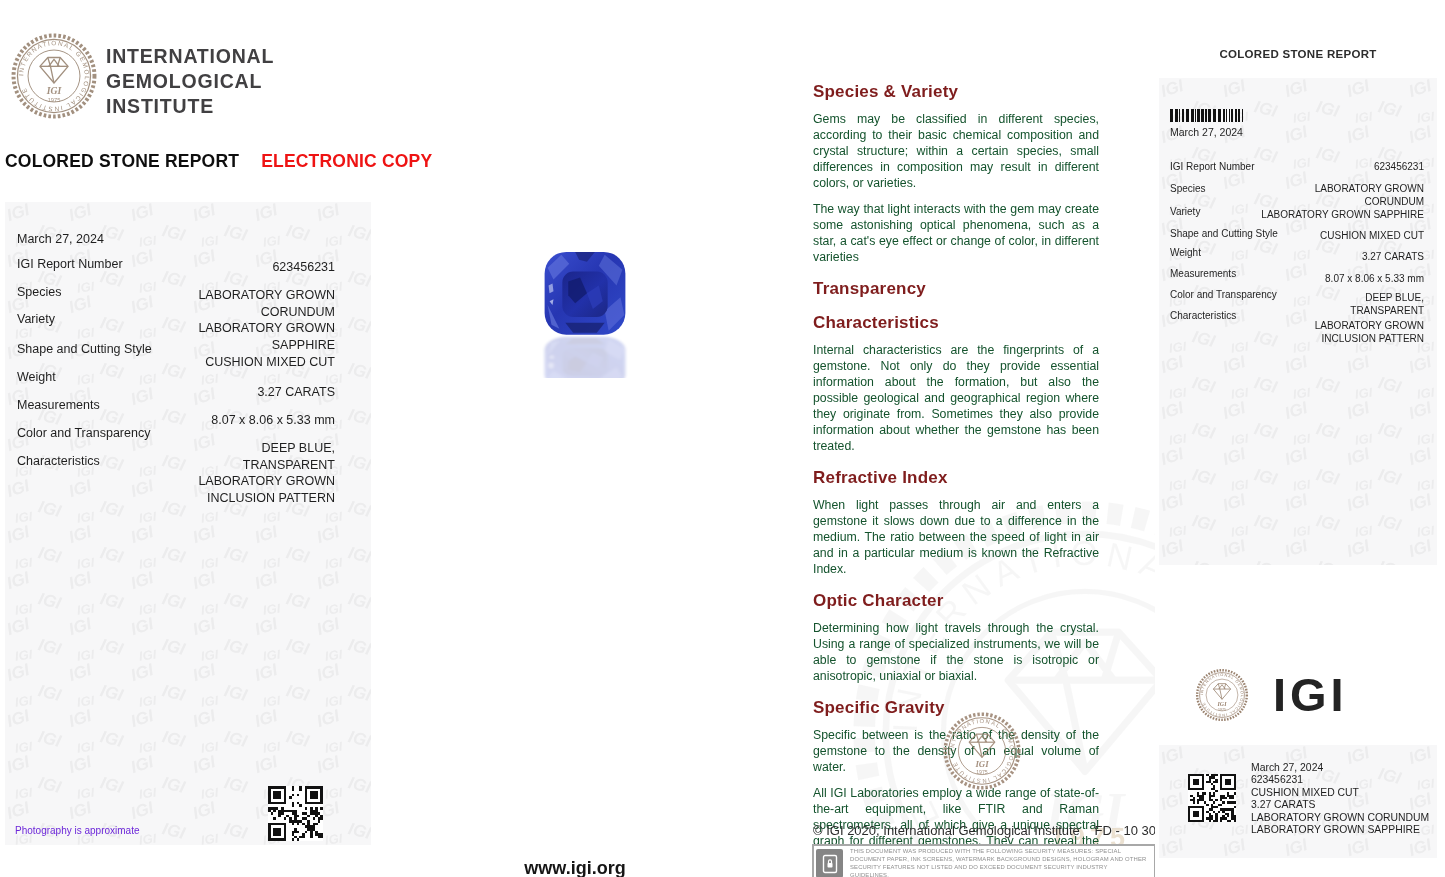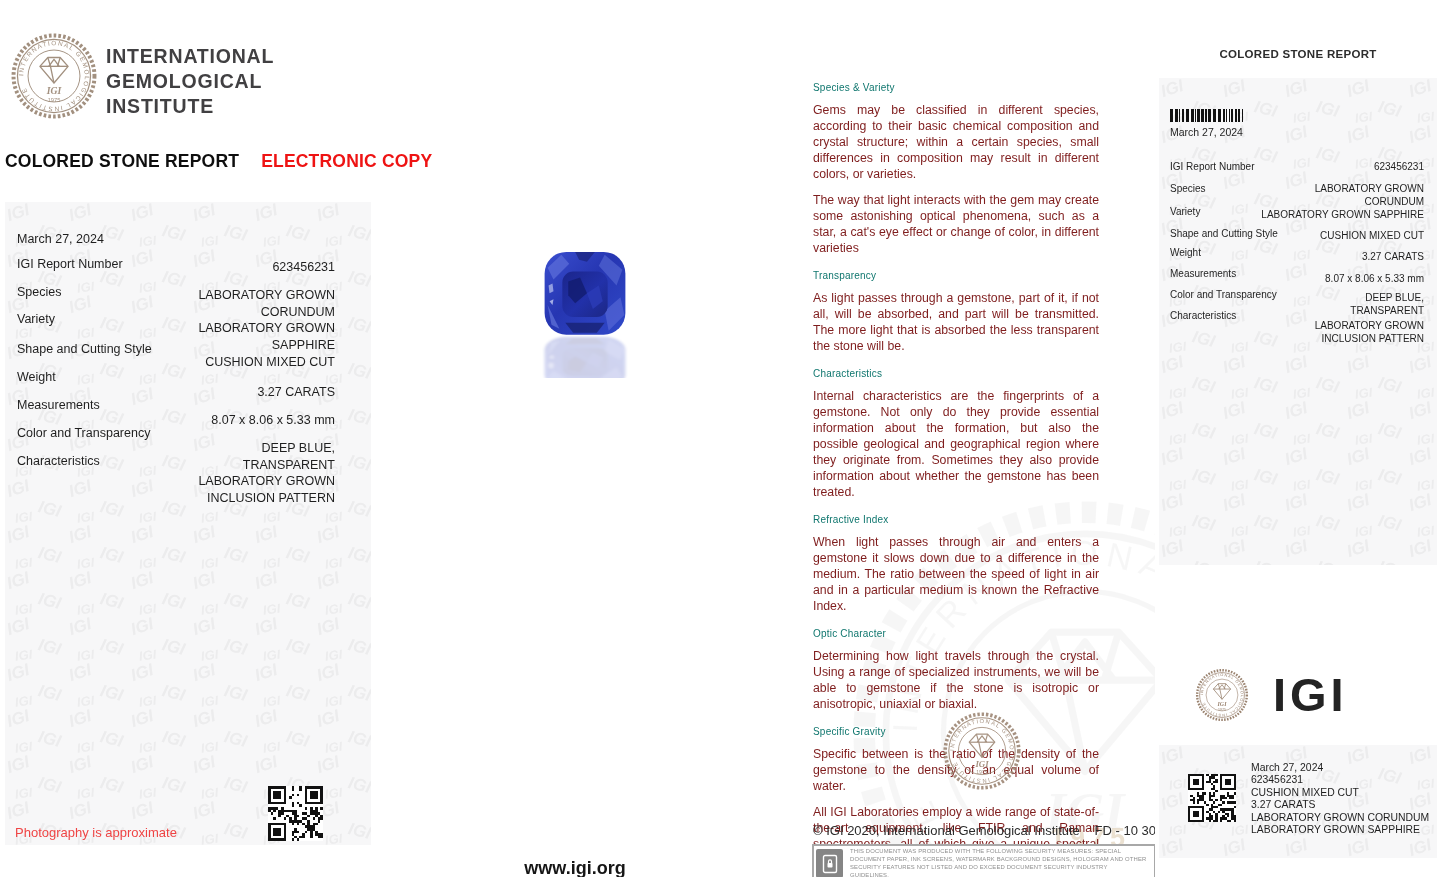--- a/index.html
+++ b/index.html
@@ -21,36 +21,36 @@
   #title-row .red { color:#ee1313; margin-left:22px; }
 
   
   #left-panel { left:5px; top:182px; width:366px; height:643px; }
   #left-panel .date { position:absolute; left:12px; top:30px; font-size:12.5px; color:#1f1f1f; }
   .lp-label { position:absolute; left:12px; font-size:12.5px; color:#1f1f1f; white-space:nowrap; }
   .lp-value { position:absolute; right:36px; font-size:12.5px; color:#1f1f1f; text-align:right; white-space:pre-line; line-height:16.5px; }
   .ll0{top:55px}.ll1{top:83px}.ll2{top:110px}.ll3{top:140px}.ll4{top:168px}.ll5{top:196px}.ll6{top:224px}.ll7{top:252px}
   .lv0{top:57px}.lv1{top:85px}.lv2{top:118px}.lv3{top:152px}.lv4{top:182px}.lv5{top:210px}.lv6{top:238px}.lv7{top:271px}
   #left-qr { position:absolute; left:263px; top:584px; width:55px; height:55px; }
-  #photo-note { position:absolute; left:10px; top:623px; font-size:13px; color:#ef4444; }
+  #photo-note { position:absolute; left:10px; top:623px; font-size:10px; color:#6d28d9; }
 
   
   #gem { left:521px; top:226px; width:128px; height:132px; }
 
   
   #website { left:495px; top:838px; width:160px; text-align:center; font-size:18px; font-weight:bold; color:#151515; }
 
   
   #edu { left:810px; top:55px; width:345px; height:822px; overflow:hidden; }
   #edu-watermark { position:absolute; left:35px; top:418px; width:480px; height:480px; color:#6f6f6f; opacity:0.055; }
   #edu-1975 { position:absolute; left:240px; top:748px; font-size:27px; letter-spacing:5px; color:#dcc9ad; opacity:0.55; font-weight:bold; }
   #edu-sections { position:absolute; left:3px; top:0; width:286px; }
-  #edu-sections h3 { font-size:10px; font-weight:normal; color:#0f766e; margin:14px 0 9px 0; letter-spacing:0.2px; }
+  #edu-sections h3 { font-size:17px; font-weight:bold; color:#7f1d1d; margin:14px 0 9px 0; letter-spacing:0.2px; }
   #edu-sections h3.first { margin-top:7px; }
-  #edu-sections p { font-size:12.3px; line-height:16px; color:#7f1d1d; text-align:justify; margin:0 0 10px 0; }
+  #edu-sections p { font-size:12.3px; line-height:16px; color:#14532d; text-align:justify; margin:0 0 10px 0; }
   #mid-seal { position:absolute; left:132px; top:636px; width:80px; height:80px; color:#9b8471; opacity:0.88; }
   #copyright-row { position:absolute; left:3px; top:748px; width:343px; display:flex; justify-content:space-between; font-size:13px; color:#2b2b2b; }
   #security-strip { position:absolute; left:2px; top:769px; width:344px; height:39px; border:2px solid #a8a8a8; background:#fff; display:flex; align-items:center; padding:2px; }
   #security-icon { width:27px; height:29px; background:#858585; border-radius:2px; display:flex; align-items:center; justify-content:center; flex:0 0 auto; }
   #security-text { font-size:5.9px; line-height:7.8px; color:#8f8f8f; letter-spacing:0.15px; text-transform:uppercase; padding:1px 5px 0 7px; }
 
   
   #right-title { left:1159px; top:28px; width:278px; text-align:center; font-size:11.5px; font-weight:600; color:#2d2d2d; letter-spacing:0.3px; }
   #right-panel { left:1159px; top:58px; width:278px; height:487px; }
   #barcode { position:absolute; left:11px; top:31px; width:85px; height:13px; display:flex; align-items:stretch; }
@@ -297,21 +297,20 @@
     <svg id="edu-watermark" viewBox="0 0 100 100">
         <use href="#igi-seal"></use>
       </svg>
     <span id="edu-1975">1975</span>
 
     <div id="edu-sections">
       <h3 class="first">Species &amp; Variety</h3>
       <p>Gems may be classified in different species, according to their basic chemical composition and crystal structure; within a certain species, small differences in composition may result in different colors, or varieties.</p>
       <p>The way that light interacts with the gem may create some astonishing optical phenomena, such as a star, a cat's eye effect or change of color, in different varieties</p>
       <h3>Transparency</h3>
-      <p>As light passes through a gemstone, part of it, if not all, will be absorbed, and part will be transmitted. The more light that is absorbed the less transparent the stone will be.</p>
       <h3>Characteristics</h3>
       <p>Internal characteristics are the fingerprints of a gemstone. Not only do they provide essential information about the formation, but also the possible geological and geographical region where they originate from. Sometimes they also provide information about whether the gemstone has been treated.</p>
       <h3>Refractive Index</h3>
       <p>When light passes through air and enters  a gemstone it slows down due to a difference in the medium. The ratio between the speed of light in air and in a particular medium is known the Refractive Index.</p>
       <h3>Optic Character</h3>
       <p>Determining how light travels through the crystal. Using a range of specialized instruments, we will be able to gemstone if the stone is isotropic or anisotropic, uniaxial or biaxial.</p>
       <h3>Specific Gravity</h3>
       <p>Specific between is the ratio of the density of the gemstone to the density of an equal volume of water.</p>
       <p>All IGI Laboratories employ a wide range of state-of-the-art equipment, like FTIR and Raman spectrometers, all of which give a unique spectral graph for different gemstones. They can reveal the species of the gemstone, treatments and, at times, even the geographic origin.</p>
     </div>

